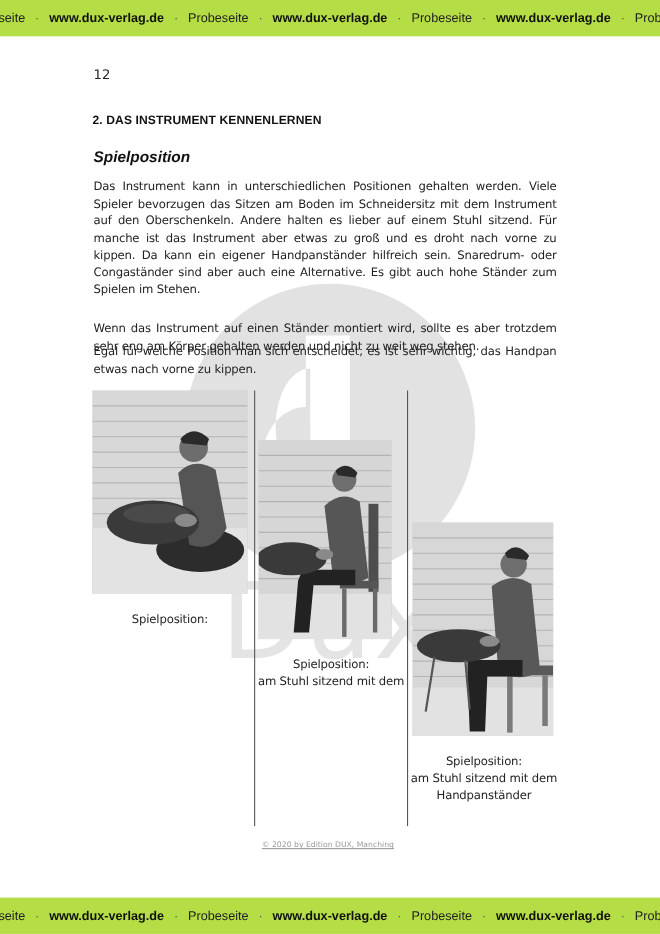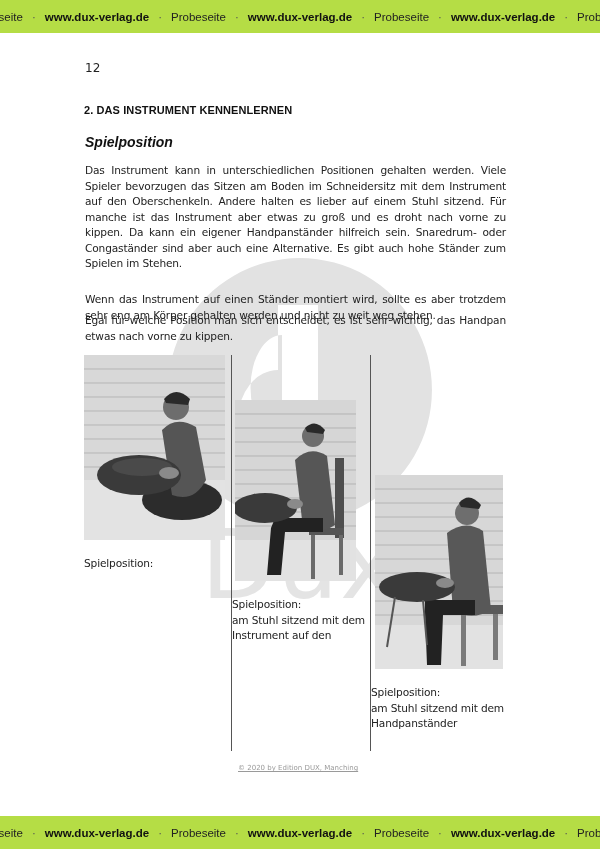--- a/index.html
+++ b/index.html
@@ -57,21 +57,21 @@
     .photo-2 { left: 235px; top: 400px; width: 121px; height: 181px; }
     .photo-3 { left: 375px; top: 475px; width: 128px; height: 194px; }
 
     .divider {
       position: absolute; width: 1px; background: #555;
     }
     .divider-1 { left: 231px; top: 355px; height: 396px; }
     .divider-2 { left: 370px; top: 355px; height: 396px; }
 
     .caption {
-      position: absolute; font-family: "DejaVu Sans", sans-serif;
+      position: absolute; text-align: center; font-family: "DejaVu Sans", sans-serif;
       font-size: 10.6px; line-height: 15.5px; color: #222; letter-spacing: -0.15px;
     }
     .caption div { white-space: nowrap; }
     .caption-1 { left: 84px; width: 141px; top: 556px; }
     .caption-2 { left: 232px; width: 138px; top: 597px; }
     .caption-3 { left: 371px; width: 138px; top: 685px; }
 
     .copyright {
       position: absolute; left: 238px; top: 764px; font-size: 7px; color: #9a9a9a;
       font-family: "DejaVu Sans", sans-serif;
@@ -173,21 +173,20 @@
       <path d="M70 28 Q80 18 90 30 L88 34 L72 32 Z" fill="#2a2a2a"></path>
 
       <ellipse cx="30" cy="108" rx="32" ry="15" fill="#3a3a3a"></ellipse>
       <ellipse cx="60" cy="104" rx="8" ry="5" fill="#8a8a8a"></ellipse>
     </svg>
   </div>
   <div class="divider divider-2"></div>
   <div class="caption caption-2">
     <div>Spielposition:</div>
     <div>am Stuhl sitzend mit dem</div>
-    <div>Instrument auf den</div>
   </div>
 
   <div class="photo photo-3">
     <svg viewBox="0 0 128 194" preserveAspectRatio="none">
       <rect width="128" height="194" fill="#d7d7d7"></rect>
       <g stroke="#b4b4b4" stroke-width="1">
         <line x1="0" y1="14" x2="128" y2="14"></line>
           <line x1="0" y1="28" x2="128" y2="28"></line>
         <line x1="0" y1="42" x2="128" y2="42"></line>
           <line x1="0" y1="56" x2="128" y2="56"></line>

